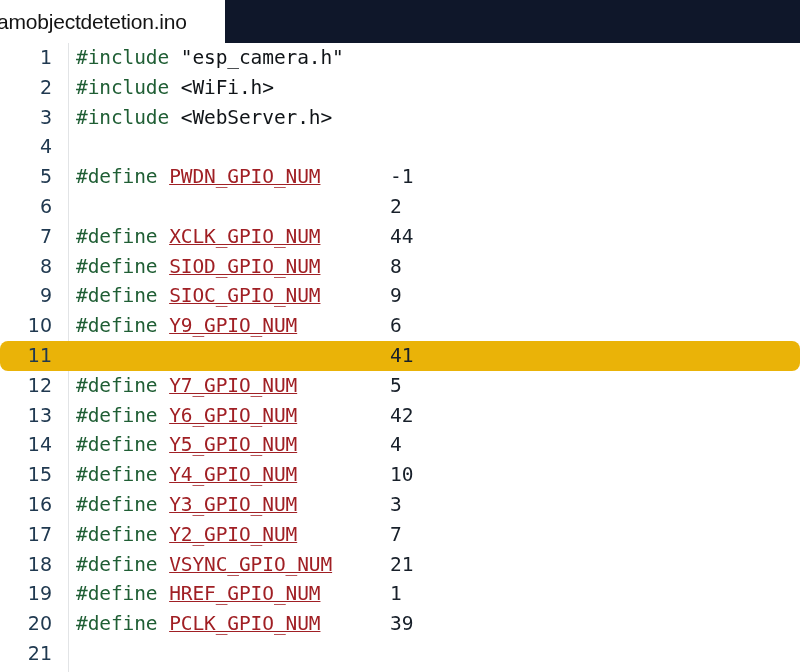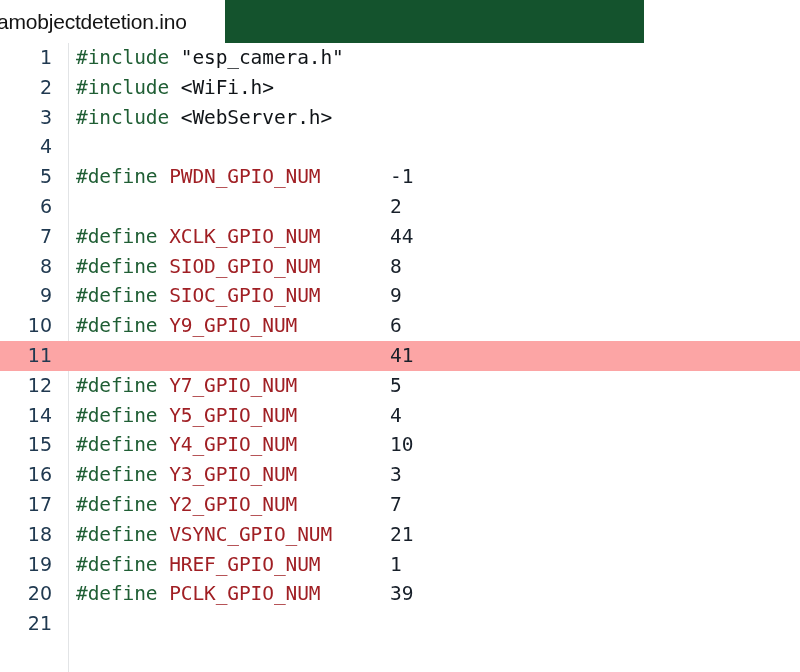--- a/index.html
+++ b/index.html
@@ -21,23 +21,23 @@
     height: 672px;
     background: #ffffff;
     overflow: hidden;
   }
 
   
   .tabbar {
     position: absolute;
     left: 0;
     top: 0;
-    width: 644px;
+    width: 800px;
     height: 43px;
-    background: #14532d;
+    background: #0f172a;
     box-sizing: border-box;
   }
   .tab {
     position: absolute;
     left: 0;
     top: 0;
     height: 43px;
     width: 225px;
     background: #ffffff;
     box-sizing: border-box;
@@ -82,21 +82,22 @@
   }
 
   .line {
     position: relative;
     height: 29.8px;
     line-height: 29.8px;
     width: 800px;
     white-space: pre;
   }
   .line.current {
-    background: #fca5a5;
+    background: #eab308;
+    border-radius: 8px;
   }
   .ln {
     position: absolute;
     left: 0;
     top: 0;
     width: 52px;
     text-align: right;
     font-family: "DejaVu Sans", sans-serif;
     font-size: 19px;
     color: #203950;
@@ -107,21 +108,21 @@
     left: 76px;
     top: 0;
     font-family: "DejaVu Sans Mono", monospace;
     font-size: 19.5px;
     letter-spacing: -0.1px;
     white-space: pre;
   }
 
   .tok-pre   { color: #1f5e34; }      
   .tok-str   { color: #101418; }      
-  .tok-macro { color: #a01f24; }      
+  .tok-macro { color: #a01f24; text-decoration: underline; }      
 
   .val {
     position: absolute;
     top: 0;
     left: 390px;
     font-family: "DejaVu Sans Mono", monospace;
     font-size: 19.5px;
     color: #18202a;
     white-space: pre;
   }
@@ -145,20 +146,21 @@
         <div class="line"><span class="ln">3</span><span class="code"><span class="tok-pre">#include</span><span class="tok-str"> &lt;WebServer.h&gt;</span></span></div>
         <div class="line"><span class="ln">4</span><span class="code"></span></div>
         <div class="line"><span class="ln">5</span><span class="code"><span class="tok-pre">#define</span><span class="tok-str"> </span><span class="tok-macro">PWDN_GPIO_NUM</span></span><span class="val">-1</span></div>
         <div class="line"><span class="ln">6</span><span class="val">2</span></div>
         <div class="line"><span class="ln">7</span><span class="code"><span class="tok-pre">#define</span><span class="tok-str"> </span><span class="tok-macro">XCLK_GPIO_NUM</span></span><span class="val">44</span></div>
         <div class="line"><span class="ln">8</span><span class="code"><span class="tok-pre">#define</span><span class="tok-str"> </span><span class="tok-macro">SIOD_GPIO_NUM</span></span><span class="val">8</span></div>
         <div class="line"><span class="ln">9</span><span class="code"><span class="tok-pre">#define</span><span class="tok-str"> </span><span class="tok-macro">SIOC_GPIO_NUM</span></span><span class="val">9</span></div>
         <div class="line"><span class="ln">10</span><span class="code"><span class="tok-pre">#define</span><span class="tok-str"> </span><span class="tok-macro">Y9_GPIO_NUM</span></span><span class="val">6</span></div>
         <div class="line current"><span class="ln">11</span><span class="val">41</span></div>
         <div class="line"><span class="ln">12</span><span class="code"><span class="tok-pre">#define</span><span class="tok-str"> </span><span class="tok-macro">Y7_GPIO_NUM</span></span><span class="val">5</span></div>
+        <div class="line"><span class="ln">13</span><span class="code"><span class="tok-pre">#define</span><span class="tok-str"> </span><span class="tok-macro">Y6_GPIO_NUM</span></span><span class="val">42</span></div>
         <div class="line"><span class="ln">14</span><span class="code"><span class="tok-pre">#define</span><span class="tok-str"> </span><span class="tok-macro">Y5_GPIO_NUM</span></span><span class="val">4</span></div>
         <div class="line"><span class="ln">15</span><span class="code"><span class="tok-pre">#define</span><span class="tok-str"> </span><span class="tok-macro">Y4_GPIO_NUM</span></span><span class="val">10</span></div>
         <div class="line"><span class="ln">16</span><span class="code"><span class="tok-pre">#define</span><span class="tok-str"> </span><span class="tok-macro">Y3_GPIO_NUM</span></span><span class="val">3</span></div>
         <div class="line"><span class="ln">17</span><span class="code"><span class="tok-pre">#define</span><span class="tok-str"> </span><span class="tok-macro">Y2_GPIO_NUM</span></span><span class="val">7</span></div>
         <div class="line"><span class="ln">18</span><span class="code"><span class="tok-pre">#define</span><span class="tok-str"> </span><span class="tok-macro">VSYNC_GPIO_NUM</span></span><span class="val">21</span></div>
         <div class="line"><span class="ln">19</span><span class="code"><span class="tok-pre">#define</span><span class="tok-str"> </span><span class="tok-macro">HREF_GPIO_NUM</span></span><span class="val">1</span></div>
         <div class="line"><span class="ln">20</span><span class="code"><span class="tok-pre">#define</span><span class="tok-str"> </span><span class="tok-macro">PCLK_GPIO_NUM</span></span><span class="val">39</span></div>
         <div class="line"><span class="ln">21</span><span class="code"></span></div>
       </div>
   </div>

